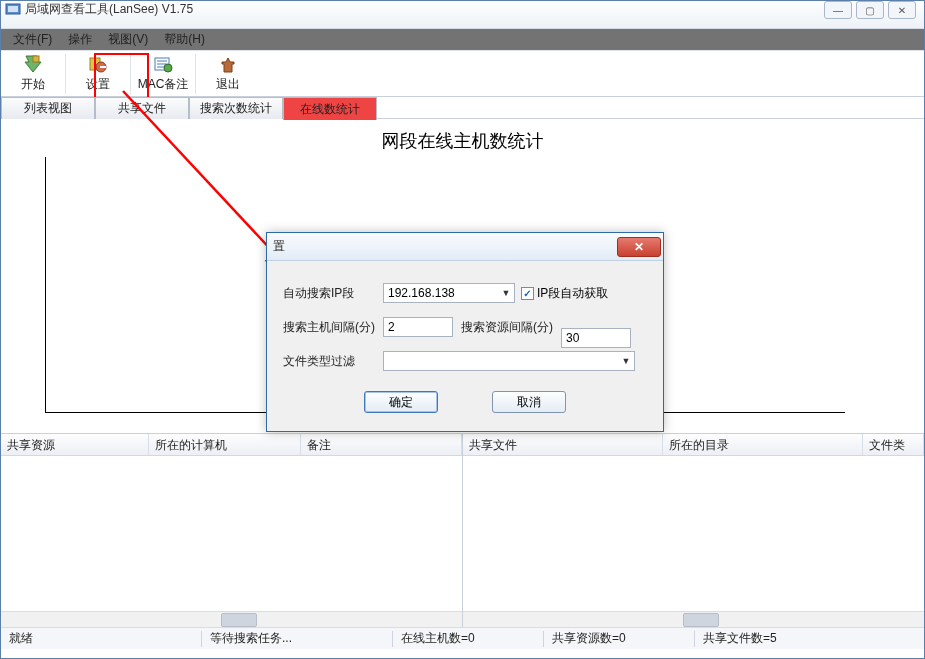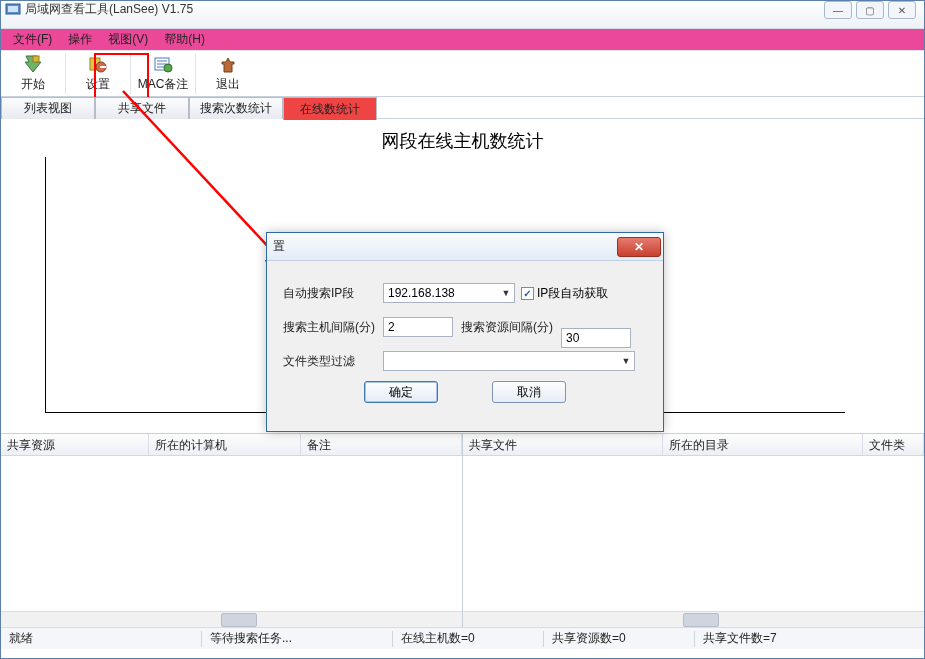--- a/index.html
+++ b/index.html
@@ -2,21 +2,21 @@
 <html><head>
 <meta charset="utf-8">
 <style>
 *{box-sizing:border-box;margin:0;padding:0;font-family:"Microsoft YaHei","SimSun",Arial,sans-serif;font-size:12px}
 body{background:#fff;width:925px;height:659px;border:1px solid #5a7fa8;position:relative;overflow:hidden}
 .titlebar{height:28px;background:linear-gradient(#fdfefe,#eef2f6);border-bottom:1px solid #d6dde6;display:flex;padding:0 4px}
 .titlebar .icon{width:16px;height:16px;margin-right:4px}
 .titlebar .title{flex:1;color:#333}
 .winbtns{display:flex;gap:4px;margin-right:4px}
 .winbtn{width:28px;height:18px;border:1px solid #a9b8c9;border-radius:3px;background:#f2f5f9;display:flex;align-items:center;justify-content:center;color:#555;font-size:10px}
-.menubar{height:22px;background:#ec4899;border-bottom:1px solid #e0e4ea;display:flex;align-items:center;padding-left:6px;gap:4px}
+.menubar{height:22px;background:#737373;border-bottom:1px solid #e0e4ea;display:flex;align-items:center;padding-left:6px;gap:4px}
 .menubar span{padding:2px 6px;color:#222}
 .toolbar{height:46px;border-bottom:1px solid #c8d0dc;display:flex;align-items:center}
 .tbtn{width:64px;height:46px;display:flex;flex-direction:column;align-items:center;justify-content:center;gap:2px;position:relative}
 .tbtn .ic{width:20px;height:20px}
 .tbtn .lbl{color:#222}
 .tdiv{width:1px;height:40px;background:#dfe3ea}
 .highlight-box{position:absolute;border:2px solid #ff0000;pointer-events:none}
 .tabbar{height:22px;display:flex;border-bottom:1px solid #c8d0dc}
 .tab{width:94px;height:22px;display:flex;align-items:center;justify-content:center;border:1px solid #b5bdc9;border-bottom:none;background:linear-gradient(#fcfcfd,#e7eaf0);color:#222;position:relative}
 .tab.active{background:#ef4444;height:23px;margin-bottom:-1px;z-index:1}
@@ -38,21 +38,21 @@
 .dlg-title{height:28px;background:linear-gradient(#f9fbfd,#e2ecf6);border-bottom:1px solid #c2d1e2;display:flex;align-items:center;padding-left:6px}
 .dlg-title .t{flex:1;color:#222}
 .dlg-close{width:44px;height:20px;margin-right:2px;background:linear-gradient(#e67a6f,#c8412f);border:1px solid #9b2f22;border-radius:3px;display:flex;align-items:center;justify-content:center;color:#fff;font-weight:bold}
 .dlg-body{padding:18px 16px 10px 16px}
 .row{display:flex;align-items:center;height:28px;margin-bottom:6px}
 .row .lab{color:#222}
 .tin{height:20px;border:1px solid #a8b2c0;background:#fff;padding:1px 4px;font-size:12px}
 .combo{height:20px;border:1px solid #a8b2c0;background:#fff;display:flex;align-items:center;padding-left:4px;position:relative}
 .combo .arr{position:absolute;right:2px;top:3px;width:12px;height:12px;color:#333;font-size:9px;display:flex;align-items:center;justify-content:center}
 .cb{width:13px;height:13px;border:1px solid #7a8aa0;background:#fff;margin-right:3px;display:inline-flex;align-items:center;justify-content:center;color:#1a5fb4;font-size:10px;font-weight:bold}
-.dlg-btns{display:flex;justify-content:center;gap:54px;margin-top:6px}
+.dlg-btns{display:flex;justify-content:center;gap:54px;margin-top:16px}
 .dbtn{width:74px;height:22px;border:1px solid #7f94b0;background:linear-gradient(#fdfefe,#e4ecf5);border-radius:3px;display:flex;align-items:center;justify-content:center}
 .dbtn.def{border:1px solid #3f79b5;box-shadow:0 0 0 1px #a6c4e6 inset}
 .arrow-svg{position:absolute;left:100px;top:78px;pointer-events:none}
 </style>
 </head>
 <body>
 
 <div class="titlebar">
   <span class="icon">
     <svg viewBox="0 0 16 16">
@@ -151,21 +151,21 @@
 
 <div class="statusbar">
   <div class="cell" style="width:200px">就绪</div>
   <div class="sep"></div>
   <div class="cell" style="width:190px">等待搜索任务...</div>
   <div class="sep"></div>
   <div class="cell" style="width:150px">在线主机数=0</div>
   <div class="sep"></div>
   <div class="cell" style="width:150px">共享资源数=0</div>
   <div class="sep"></div>
-  <div class="cell" style="flex:1">共享文件数=7</div>
+  <div class="cell" style="flex:1">共享文件数=5</div>
 </div>
 
 <svg class="arrow-svg" width="230" height="200">
   <defs>
       <marker id="ah" markerWidth="12" markerHeight="12" refX="9" refY="5" orient="auto">
         <path d="M0 0 L10 5 L0 10 Z" fill="#ff0000"></path>
       </marker>
     </defs>
   <line x1="22" y1="12" x2="188" y2="190" stroke="#ff0000" stroke-width="2.5" marker-end="url(#ah)"></line>
 </svg>

